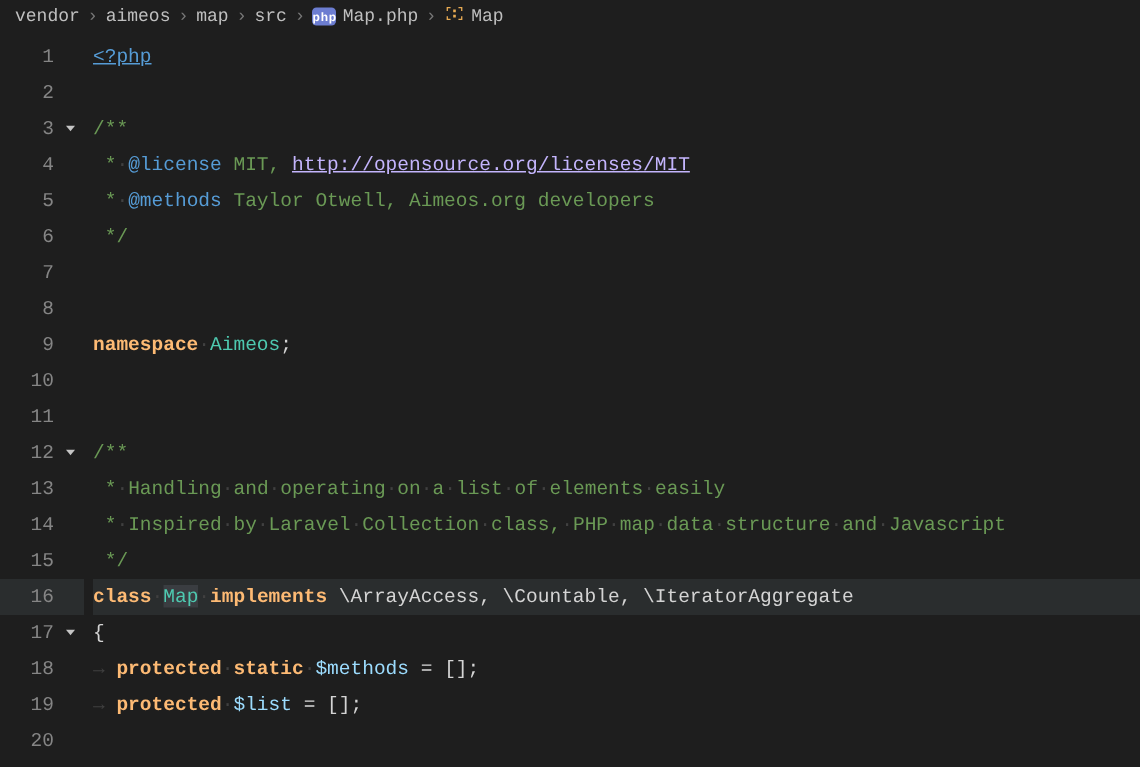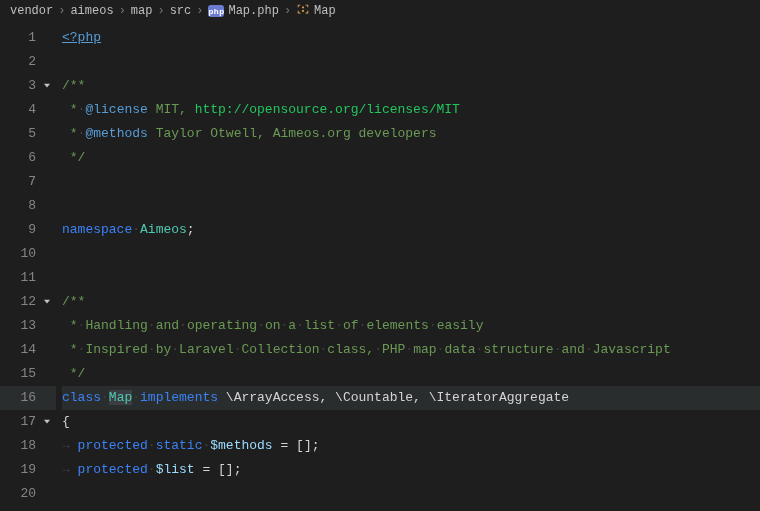--- a/index.html
+++ b/index.html
@@ -78,27 +78,27 @@
   .line {
     height: 24px;
     line-height: 24px;
     white-space: pre;
   }
   .hl {
     background: #2a2d2e;
   }
   .c-docblock  { color: #6a9955; }
   .c-tag       { color: #569cd6; text-decoration: underline; }
-  .c-keyword   { color: #3b82f6; }
+  .c-keyword   { color: #fdba74; font-weight: bold; }
   .c-author    { color: #569cd6; text-align: right; }
   .c-class     { color: #4ec9b0; }
   .c-plain     { color: #d4d4d4; }
   .c-var       { color: #9cdcfe; }
   .c-punct     { color: #d4d4d4; }
-  .c-link      { color: #22c55e; }
+  .c-link      { color: #c4b5fd; text-decoration: underline; }
   .c-whitedot  { color: #404040; }
   .c-sel       { background: #3a3d41; }
   .file-icon {
     display:inline-flex;
     align-items:center;
     justify-content:center;
     width:16px;height:12px;
     background:#6c7dd1;
     border-radius:3px;
     color:#fff;

